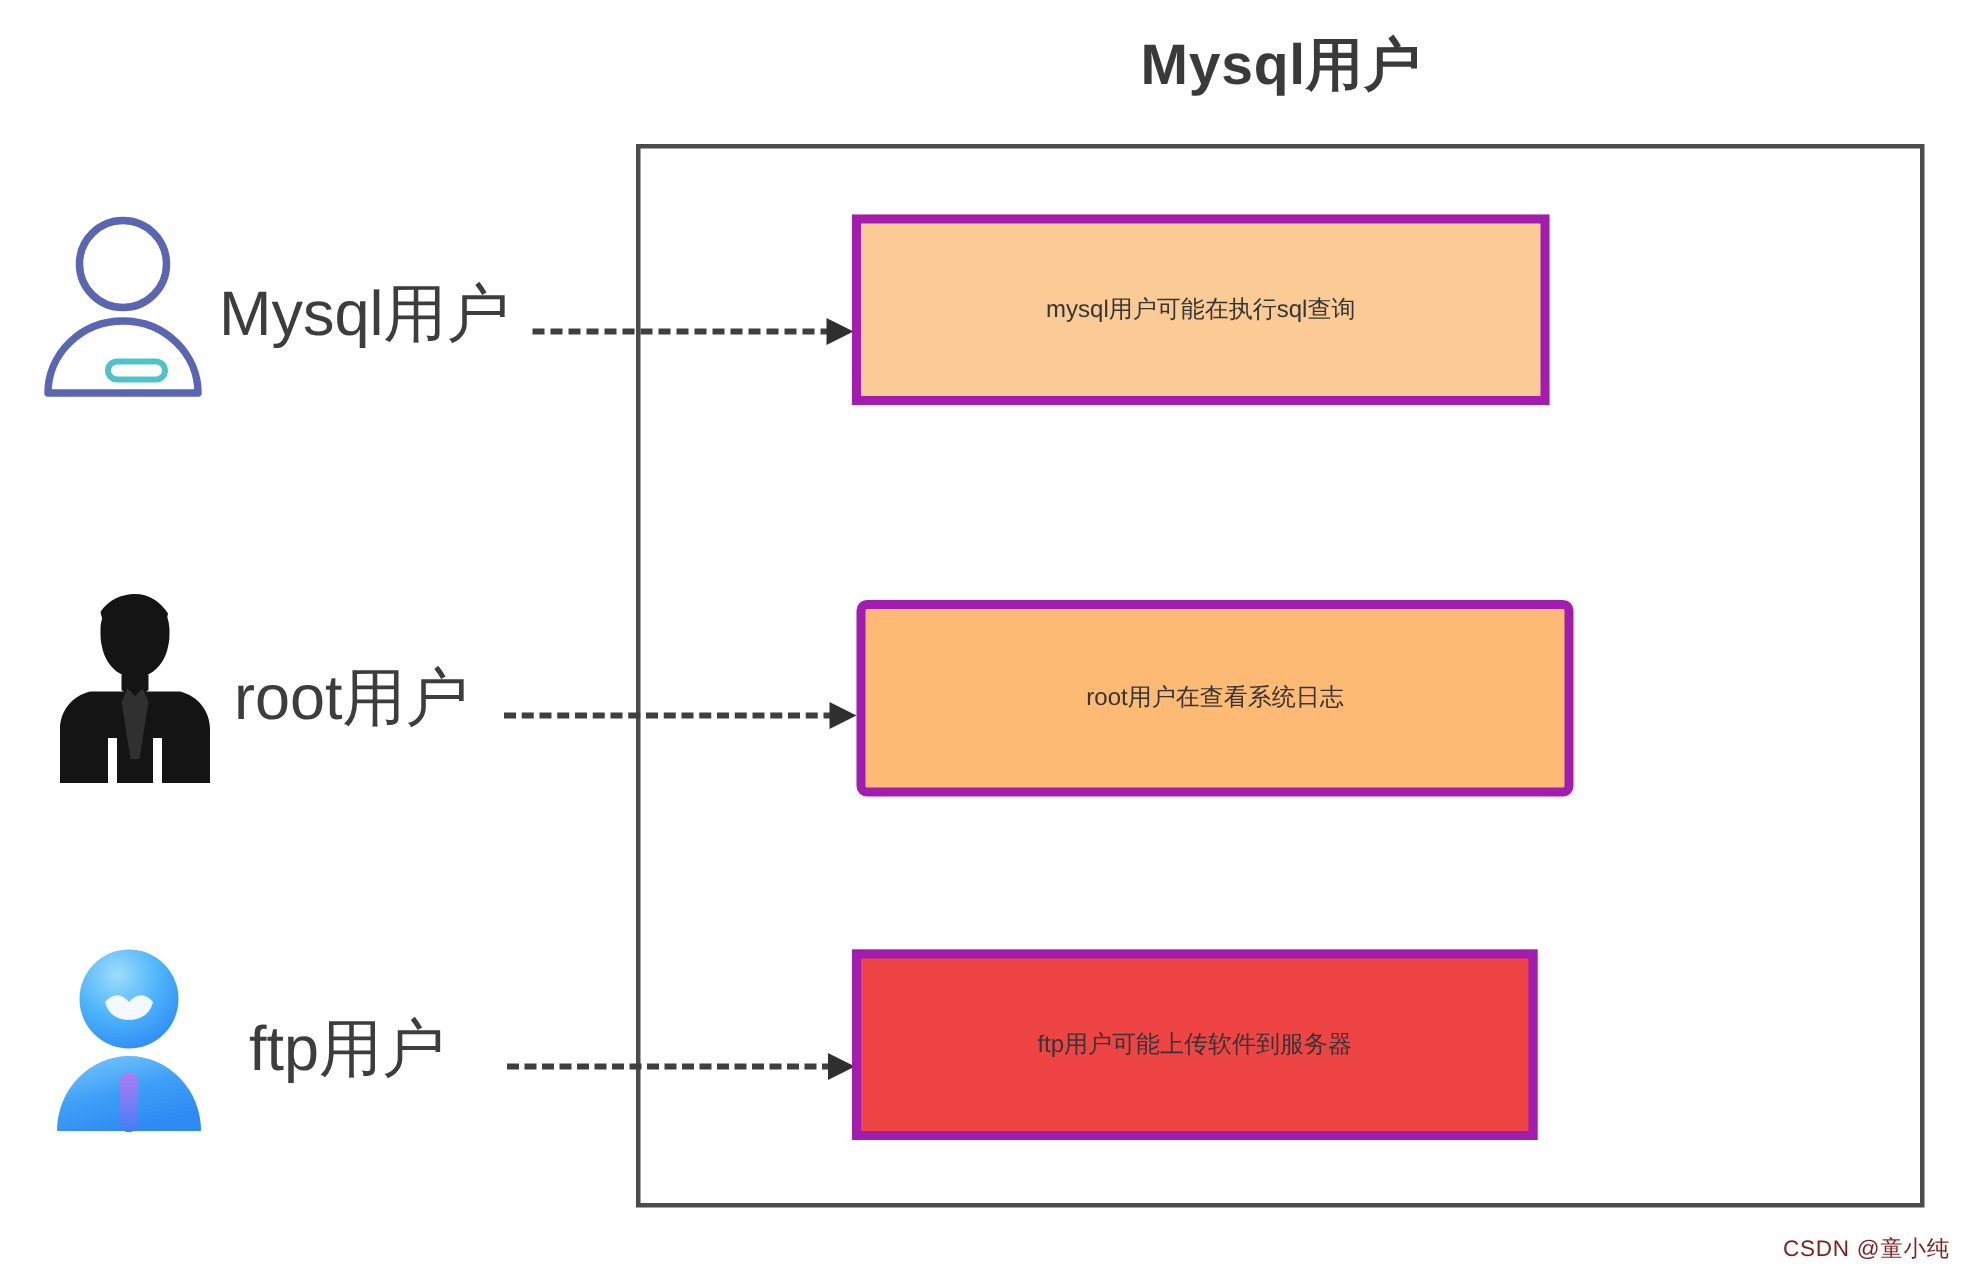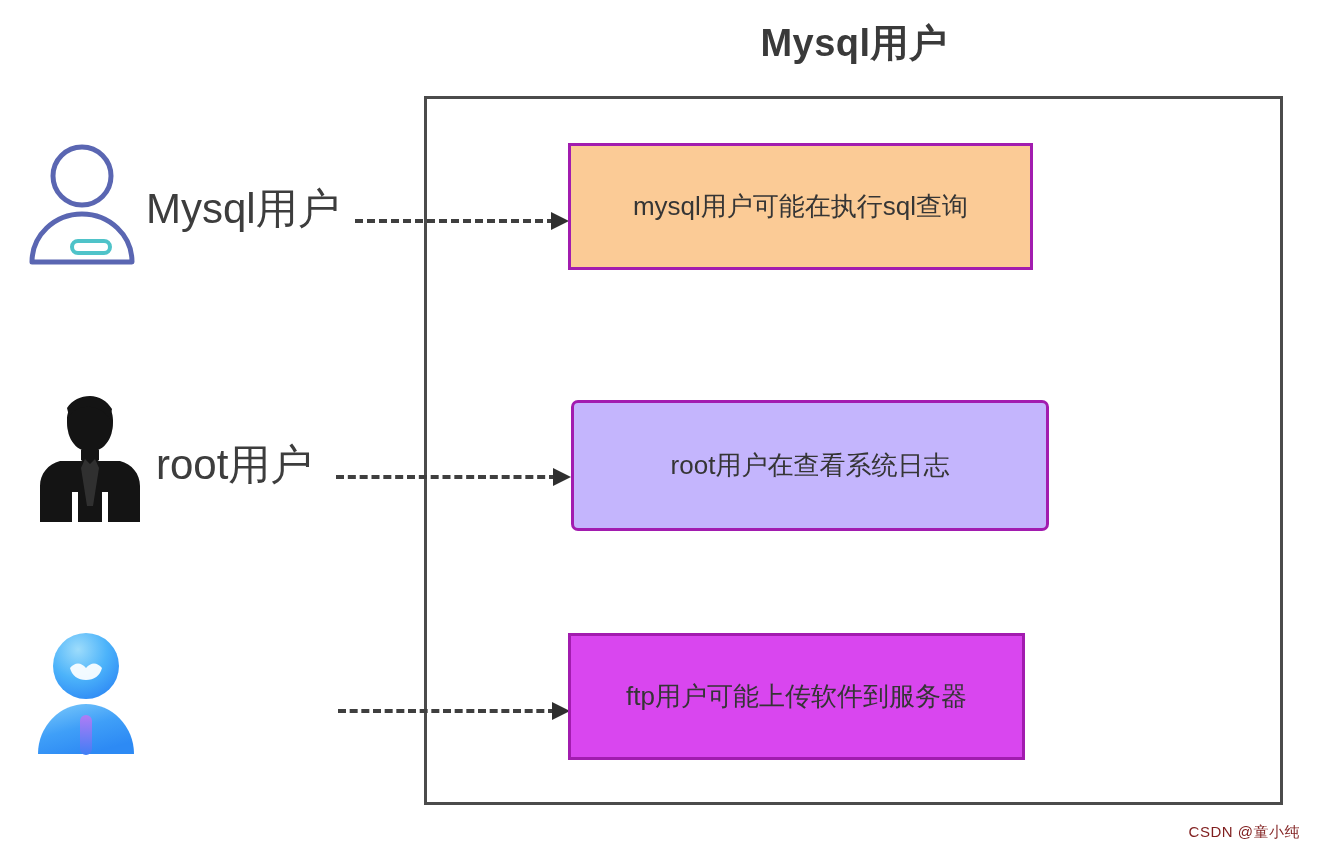--- a/index.html
+++ b/index.html
@@ -109,49 +109,49 @@
   #connector-root .arrow-head { left: 217px; }
 
   #connector-ftp { left: 338px; top: 76px; width: 234px; }
   #connector-ftp .dash-line { width: 218px; }
   #connector-ftp .arrow-head { left: 214px; }
 
   
   .activity-box {
     position: absolute;
     box-sizing: border-box;
-    border: 3px solid #a21caf;
+    border: 6px solid #a21caf;
     display: flex;
     align-items: center;
     justify-content: center;
-    font-size: 26px;
+    font-size: 16px;
     color: #353535;
     text-align: center;
   }
   #box-mysql {
     left: 568px;
     top: 143px;
     width: 465px;
     height: 127px;
     background: #fbcb96;
   }
   #box-root {
     left: 571px;
     top: 400px;
     width: 478px;
     height: 131px;
-    background: #c4b5fd;
+    background: #fdba74;
     border-radius: 7px;
   }
   #box-ftp {
     left: 568px;
     top: 633px;
     width: 457px;
     height: 127px;
-    background: #d946ef;
+    background: #ef4444;
   }
 
   
   #watermark {
     position: absolute;
     right: 18px;
     bottom: 12px;
     font-size: 15px;
     color: #7f1d1d;
     letter-spacing: 0.5px;
@@ -237,20 +237,21 @@
           <stop offset="100%" stop-color="#3f7ef5"></stop>
         </linearGradient>
       </defs>
       <circle cx="56" cy="36" r="33" fill="url(#headGrad)"></circle>
       <path d="M40 38c5-6 11-6 16 0 5-6 11-6 16 0-2 8-8 12-16 12s-14-4-16-12z" fill="#ffffff" opacity="0.92"></path>
       <path d="M8 124 A48 50 0 0 1 104 124 Z" fill="url(#bodyGrad)"></path>
       <rect x="50" y="85" width="12" height="40" rx="6" fill="url(#stripeGrad)"></rect>
     </svg>
   </div>
 
+  <div class="user-label" id="label-ftp">ftp用户</div>
 
   <div class="connector" id="connector-ftp">
     <div class="dash-line"></div>
     <div class="arrow-head"></div>
   </div>
 
 </div>
 
 <div class="activity-box" id="box-ftp">
   <span>ftp用户可能上传软件到服务器</span>

